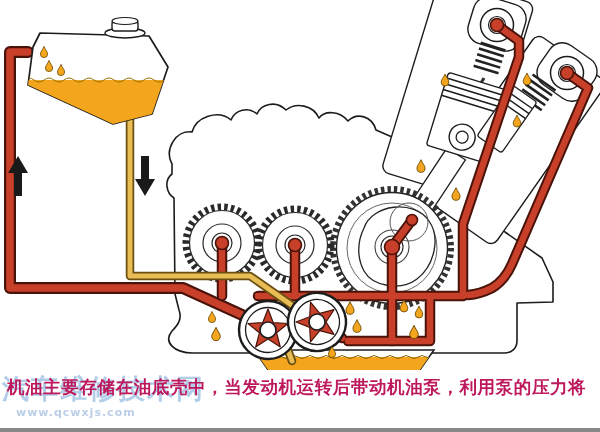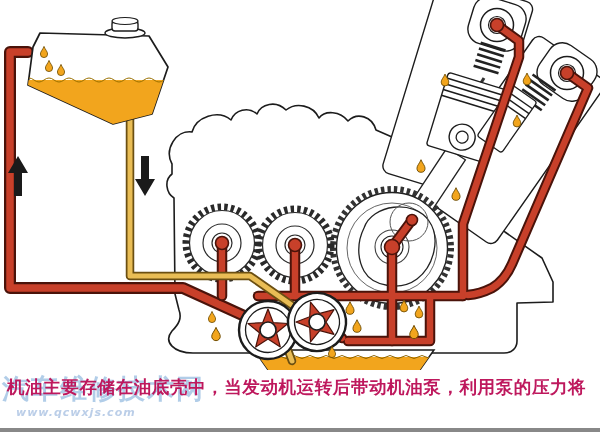--- a/index.html
+++ b/index.html
@@ -10,21 +10,21 @@
   .diagram{position:absolute;top:0;left:0;}
   .caption-area{
     position:absolute;left:0;top:370px;width:600px;height:62px;background:#ffffff;
   }
   .watermark{
     position:absolute;left:2px;top:6px;z-index:0;pointer-events:none;
     color:rgba(125,172,216,0.60);font-weight:bold;font-size:27px;letter-spacing:2px;
     line-height:26px;white-space:nowrap;
   }
   .watermark .wm-sub{
-    display:block;font-size:11px;letter-spacing:1px;font-weight:bold;font-style:italic;
+    display:block;font-size:11px;letter-spacing:1px;font-weight:bold;
     color:rgba(150,180,220,0.65);margin-top:-2px;padding-left:14px;
   }
   .caption-line{
     position:relative;z-index:1;color:#be185d;font-weight:bold;font-size:17.5px;
     line-height:24px;letter-spacing:0.6px;padding-left:7px;white-space:nowrap;
   }
   .caption-line.first{padding-top:5px;}
 </style>
 </head>
 <body>

